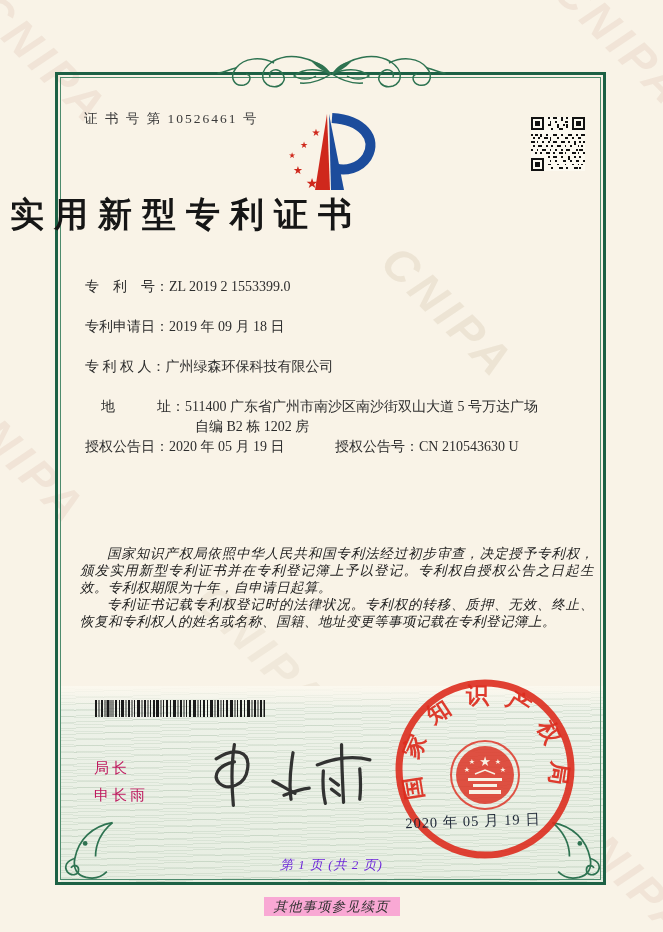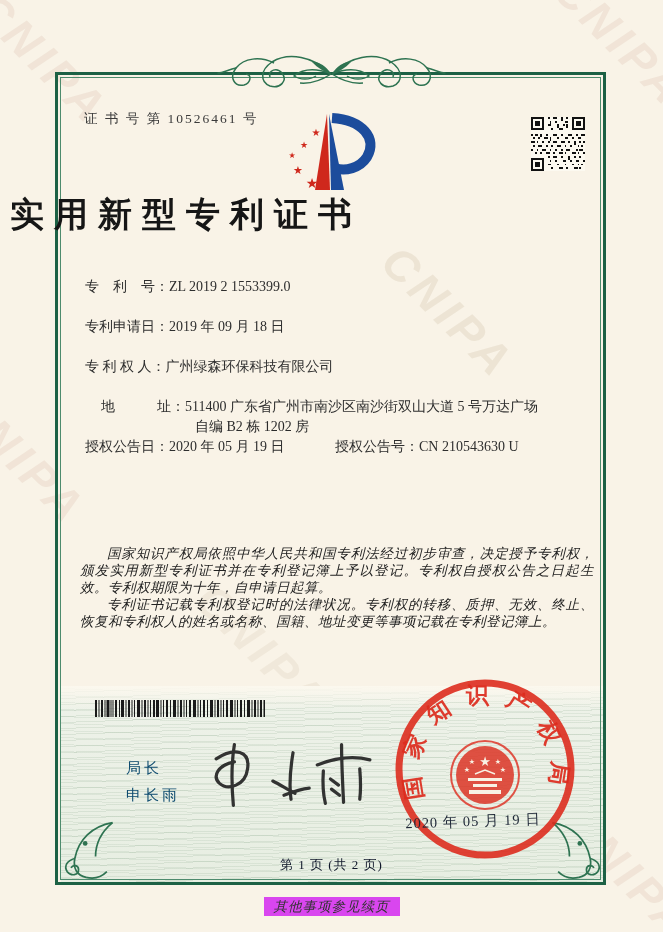--- a/index.html
+++ b/index.html
@@ -76,40 +76,40 @@
     font-style:italic; letter-spacing:0.5px; color:#222;
     text-align:justify;
   }
   .body-text p { text-indent:2em; }
 
   .barcode { position:absolute; left:95px; top:700px; width:170px; height:17px; z-index:6; }
 
   .signatory {
     position:absolute; left:94px; top:754px; z-index:6;
     font-family:"Liberation Sans","DejaVu Sans",sans-serif;
-    font-size:15px; letter-spacing:3px; color:#0c4a6e; line-height:27px;margin-left:32px;
+    font-size:15px; letter-spacing:3px; color:#be185d; line-height:27px;
   }
   .signature { position:absolute; left:200px; top:734px; width:182px; height:82px; z-index:6; }
 
   .seal { position:absolute; left:392px; top:676px; width:186px; height:186px; z-index:7; }
   .seal-date {
     position:absolute; left:398px; top:812px; width:150px; z-index:8;
     text-align:center; font-size:14.5px; letter-spacing:1px;
     color:#1d2636; transform:rotate(-2deg);
   }
 
   .page-info {
     position:absolute; left:0; right:0; top:856px; z-index:6;
-    text-align:center; font-size:13px; letter-spacing:1px; color:#0f172a;
+    text-align:center; font-size:13px; font-style:italic; letter-spacing:1px; color:#6d28d9;
   }
   .continuation {
     position:absolute; left:0; right:0; top:898px; z-index:6;
     text-align:center; font-size:13.5px; font-style:italic; color:#333;
   }
-  .continuation span { background:#d946ef; padding:2px 10px; letter-spacing:1px; }
+  .continuation span { background:#f9a8d4; padding:2px 10px; letter-spacing:1px; }
 </style>
 </head>
 <body>
 
 <div class="wm" style="left:42px; top:58px;">CNIPA</div>
 <div class="wm" style="left:620px; top:40px;">CNIPA</div>
 <div class="wm inner" style="left:448px; top:312px;">CNIPA</div>
 <div class="wm" style="left:20px; top:458px;">CNIPA</div>
 <div class="wm inner" style="left:262px; top:650px; opacity:.7;">CNIPA</div>
 <div class="wm" style="left:628px; top:874px;">CNIPA</div>

